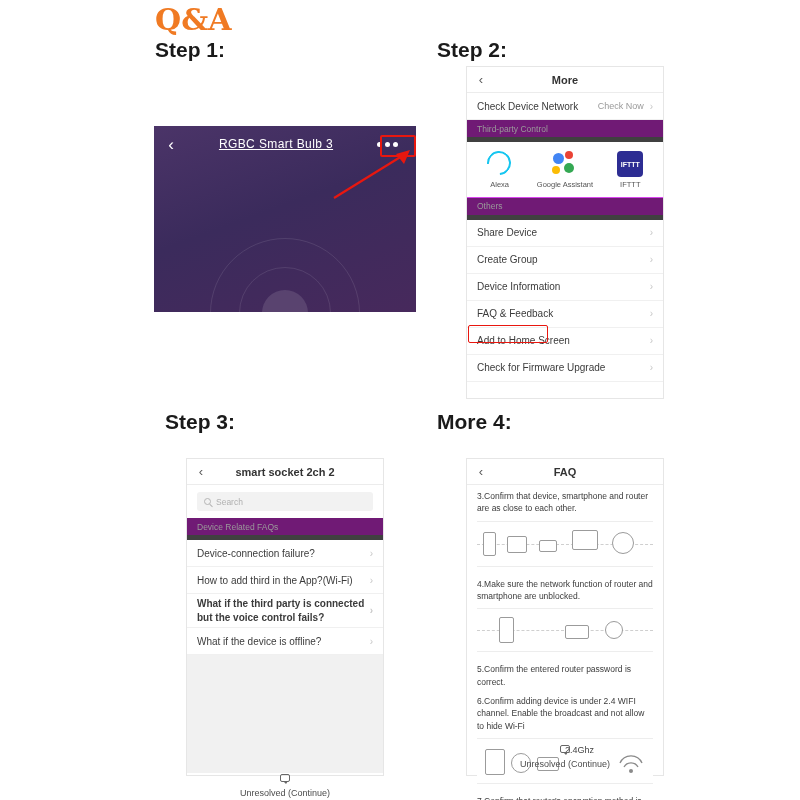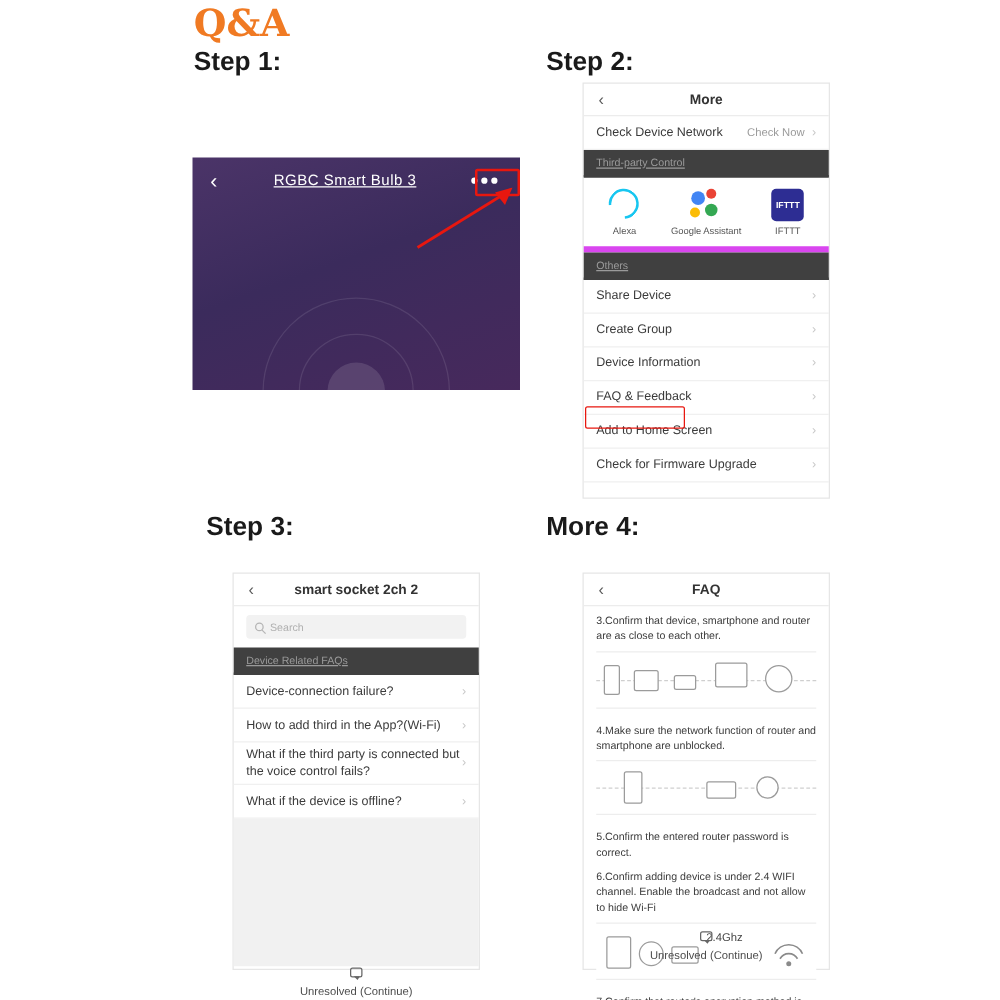--- a/index.html
+++ b/index.html
@@ -118,34 +118,33 @@
     border-bottom: 1px solid #f0f0f0;
     color: #3b3b3b;
     font-size: 10px;
     position: relative;
   }
   .row .rlabel { flex: 1; }
   .row .rvalue { color: #9a9a9a; font-size: 9px; margin-right: 6px; }
   .chev { color: #c8c8c8; font-size: 10px; }
   .section-head {
     height: 22px;
-    background: #404040;
+    background: #701a75;
     display: flex; align-items: center;
     padding: 0 10px;
     color: #9a9a9a;
     font-size: 8.5px;
-    border-bottom: 2px solid #404040;
-    text-decoration: underline;
+    border-bottom: 5px solid #404040;
   }
 
   
   .tp-strip {
     display: flex;
     padding: 9px 0 7px 0;
-    border-bottom: 5px solid #d946ef;
+    border-bottom: 1px solid #d946ef;
   }
   .tp-item {
     width: 33.33%;
     display: flex; flex-direction: column; align-items: center;
     gap: 4px;
   }
   .tp-icon { width: 26px; height: 26px; border-radius: 5px; position: relative; }
   .tp-name { font-size: 7.5px; color: #555; text-align: center; line-height: 1.15; }
 
   .alexa-ring {
@@ -366,21 +365,21 @@
     <div class="section-head">Device Related FAQs</div>
 
     <div class="row">
       <span class="rlabel">Device-connection failure?</span>
       <span class="chev">›</span>
     </div>
     <div class="row">
       <span class="rlabel">How to add third in the App?(Wi-Fi)</span>
       <span class="chev">›</span>
     </div>
-    <div class="row" style="height:34px;">
+    <div class="row" style="height:34px;font-weight:bold;">
       <span class="rlabel" style="line-height:1.35;">What if the third party is connected but the voice control fails?</span>
       <span class="chev">›</span>
     </div>
     <div class="row">
       <span class="rlabel">What if the device is offline?</span>
       <span class="chev">›</span>
     </div>
 
     <div class="grey-block" style="height:118px;"></div>
 

